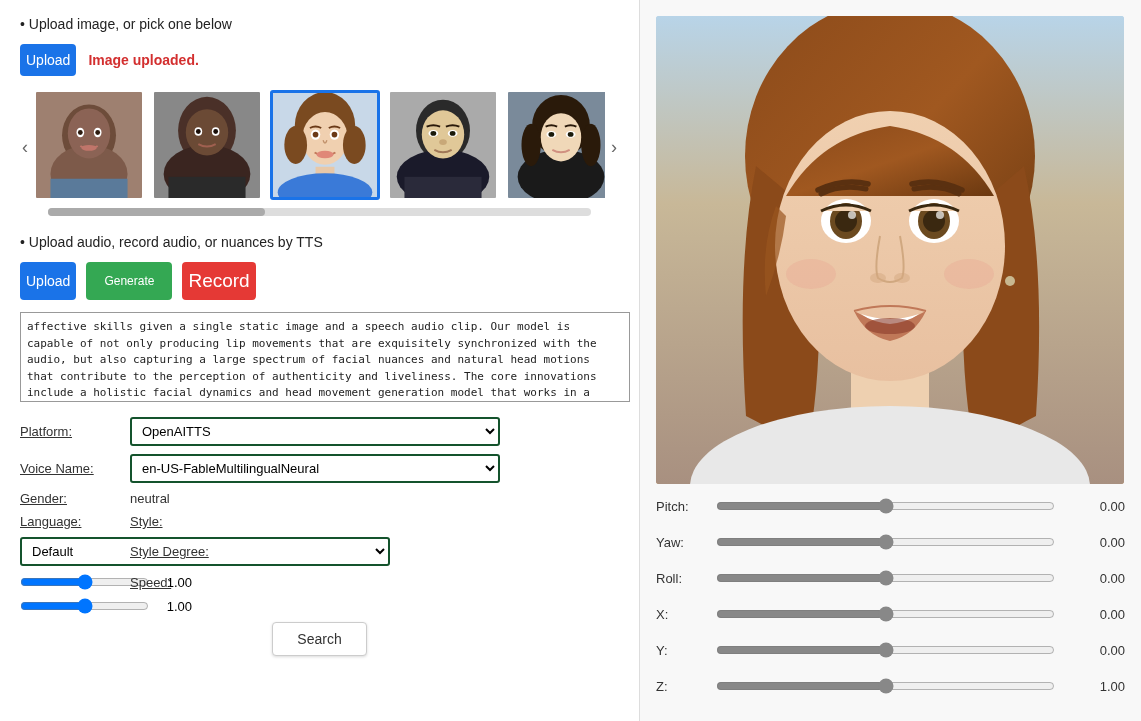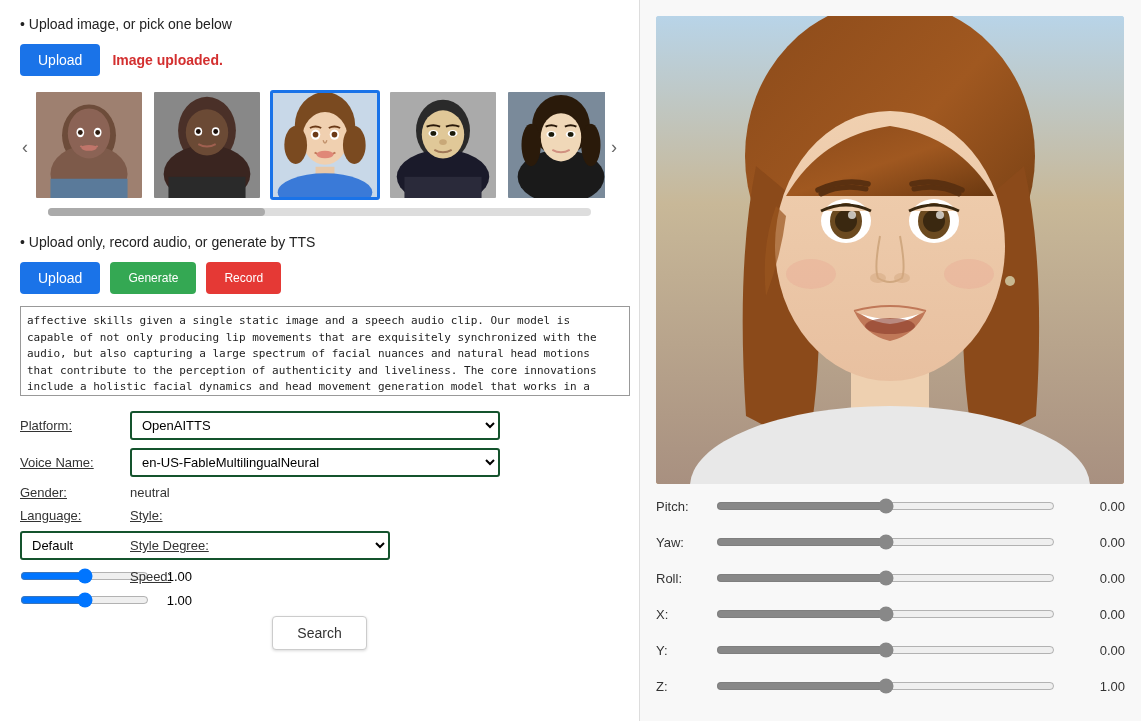--- a/index.html
+++ b/index.html
@@ -34,42 +34,42 @@
       align-items: center;
       gap: 12px;
       margin-bottom: 14px;
     }
     
     .btn-upload {
       background: #1a73e8;
       color: #fff;
       border: none;
       border-radius: 4px;
-      padding: 8px 18px;
+      padding: 8px 6px;
       font-size: 14px;
       cursor: pointer;
     }
     
     .btn-generate {
       background: #34a853;
       color: #fff;
       border: none;
       border-radius: 4px;
       padding: 8px 18px;
       font-size: 12px;
       cursor: pointer;
     }
     
     .btn-record {
       background: #e53935;
       color: #fff;
       border: none;
       border-radius: 4px;
-      padding: 8px 18px;
-      font-size: 12px;
+      padding: 8px 6px;
+      font-size: 19px;
       cursor: pointer;
     }
     
     .upload-status {
       color: #d32f2f;
       font-size: 14px;
       font-weight: bold;
     }
     
     .face-gallery {
@@ -389,21 +389,21 @@
     <button class="chevron-btn">›</button>
   </div>
 
   <div style="display:flex; align-items:center; gap:4px; margin-bottom:18px; padding: 0 28px;">
     <div class="scroll-track">
       <div class="scroll-thumb"></div>
     </div>
   </div>
 
   <div class="audio-section">
-    <p class="section-title">Upload only, record audio, or generate by TTS</p>
+    <p class="section-title">Upload audio, record audio, or nuances by TTS</p>
     <div class="audio-buttons">
       <button class="btn-upload">Upload</button>
       <button class="btn-generate">Generate</button>
       <button class="btn-record">Record</button>
     </div>
     <textarea class="text-area-box" style="">affective skills given a single static image and a speech audio clip. Our model is capable of not only producing lip movements that are exquisitely synchronized with the audio, but also capturing a large spectrum of facial nuances and natural head motions that contribute to the perception of authenticity and liveliness. The core innovations include a holistic facial dynamics and head movement generation model that works in a face latent space, and the development of such an expressive and disentangled face latent space using videos.</textarea>
   </div>
 
   <div class="form-grid">
     <span class="form-label">Platform:</span>

